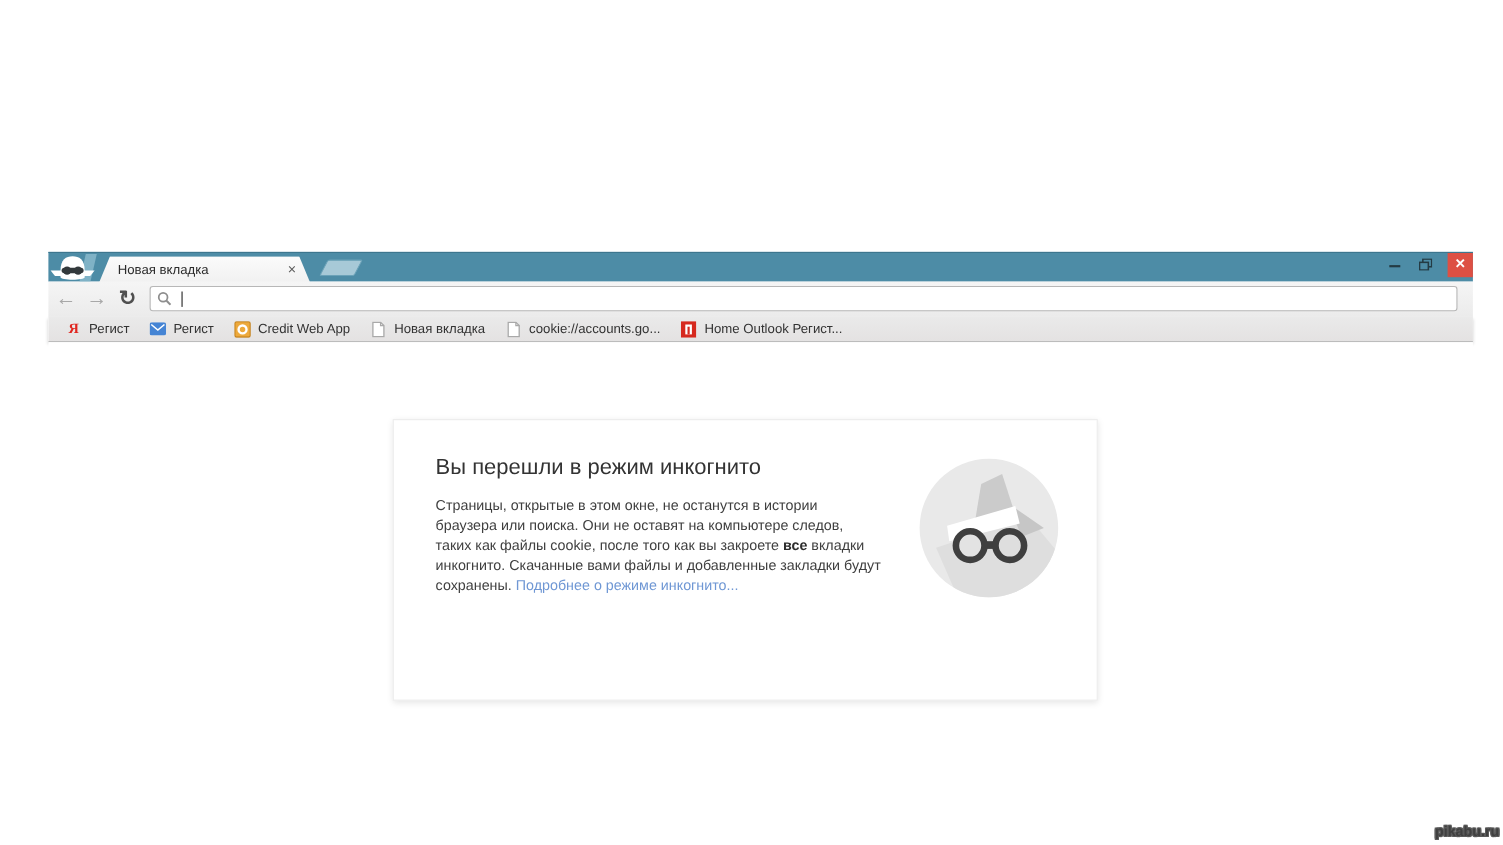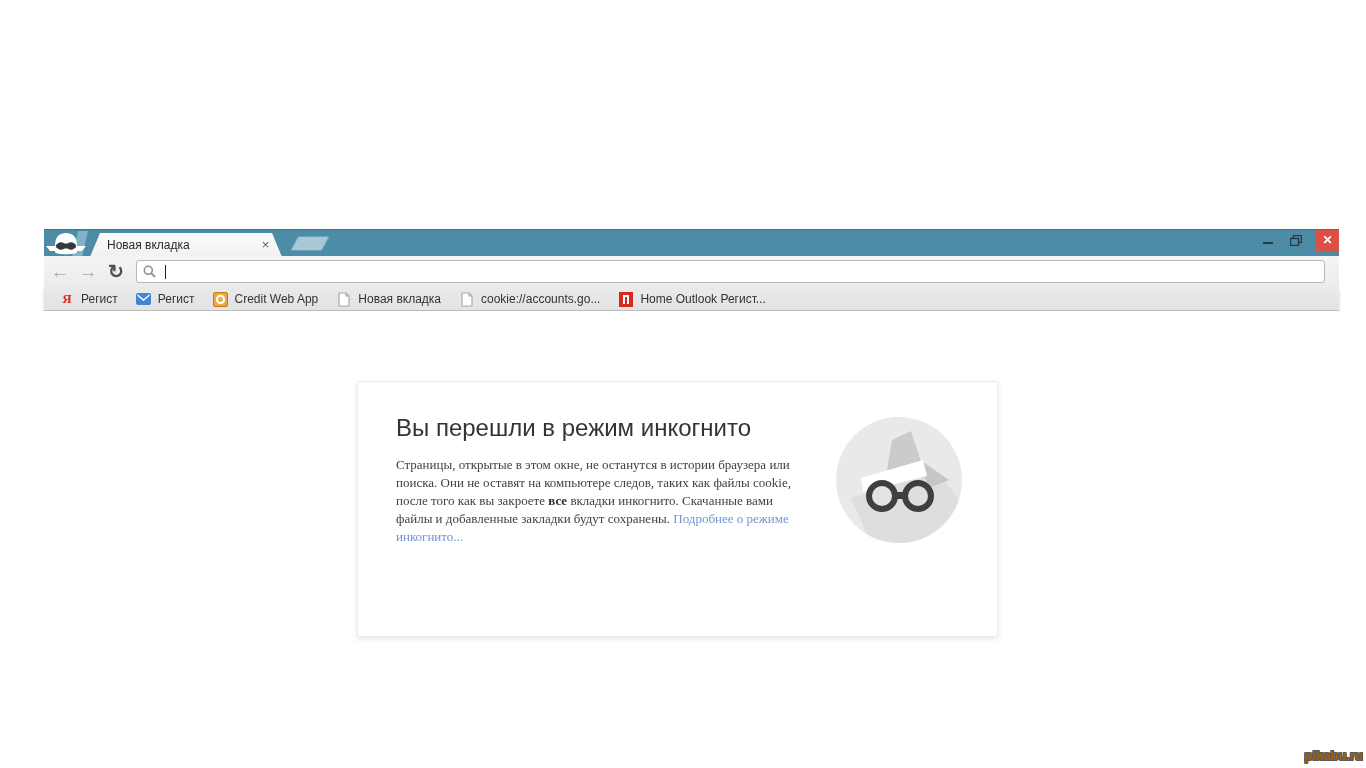--- a/index.html
+++ b/index.html
@@ -62,32 +62,32 @@
                    justify-content:center; }
   .ya-letter { color:#e0261f; font-weight:bold; font-size:13px;
                font-family:"Liberation Serif", serif; }
 
   .page-area { position:relative; width:100%; height:457px; background:#ffffff; }
 
   
   .card { position:absolute; left:357px; top:381px; width:641px; height:256px;
           background:#ffffff; border:1px solid #ececec;
           box-shadow:0 2px 6px rgba(0,0,0,0.10); padding:32px 0 0 38px; }
-  .card h1 { font-size:24px; font-weight:normal; color:#333333; }
+  .card h1 { font-size:20px; font-weight:normal; color:#333333; }
   .card .body { margin-top:14px; width:406px; font-size:13px; line-height:18px;
-                color:#3f3f3f;font-family:Liberation Serif, serif; }
+                color:#3f3f3f; }
   .card .body b { color:#2e2e2e; }
   .card a.learn { color:#6f97d4; text-decoration:none; }
   .card .warning { margin-top:15px; width:424px; font-size:13px; line-height:18px;
                    font-weight:bold; color:#2e2e2e; }
   .incog-logo { position:absolute; left:477px; top:34px; width:128px; height:128px; }
 
   
   .watermark { position:absolute; right:3px; bottom:5px; font-size:13px;
-               font-weight:bold; letter-spacing:0; color:#a16207;
+               font-weight:bold; letter-spacing:0; color:#404040;
                text-shadow:-1px -1px 0 #5b5b5b, 1px -1px 0 #5b5b5b,
                            -1px 1px 0 #5b5b5b, 1px 1px 0 #5b5b5b,
                            0 -1px 0 #5b5b5b, 0 1px 0 #5b5b5b,
                            -1px 0 0 #5b5b5b, 1px 0 0 #5b5b5b; }
 </style>
 </head>
 <body>
 
 <div class="window">
 

